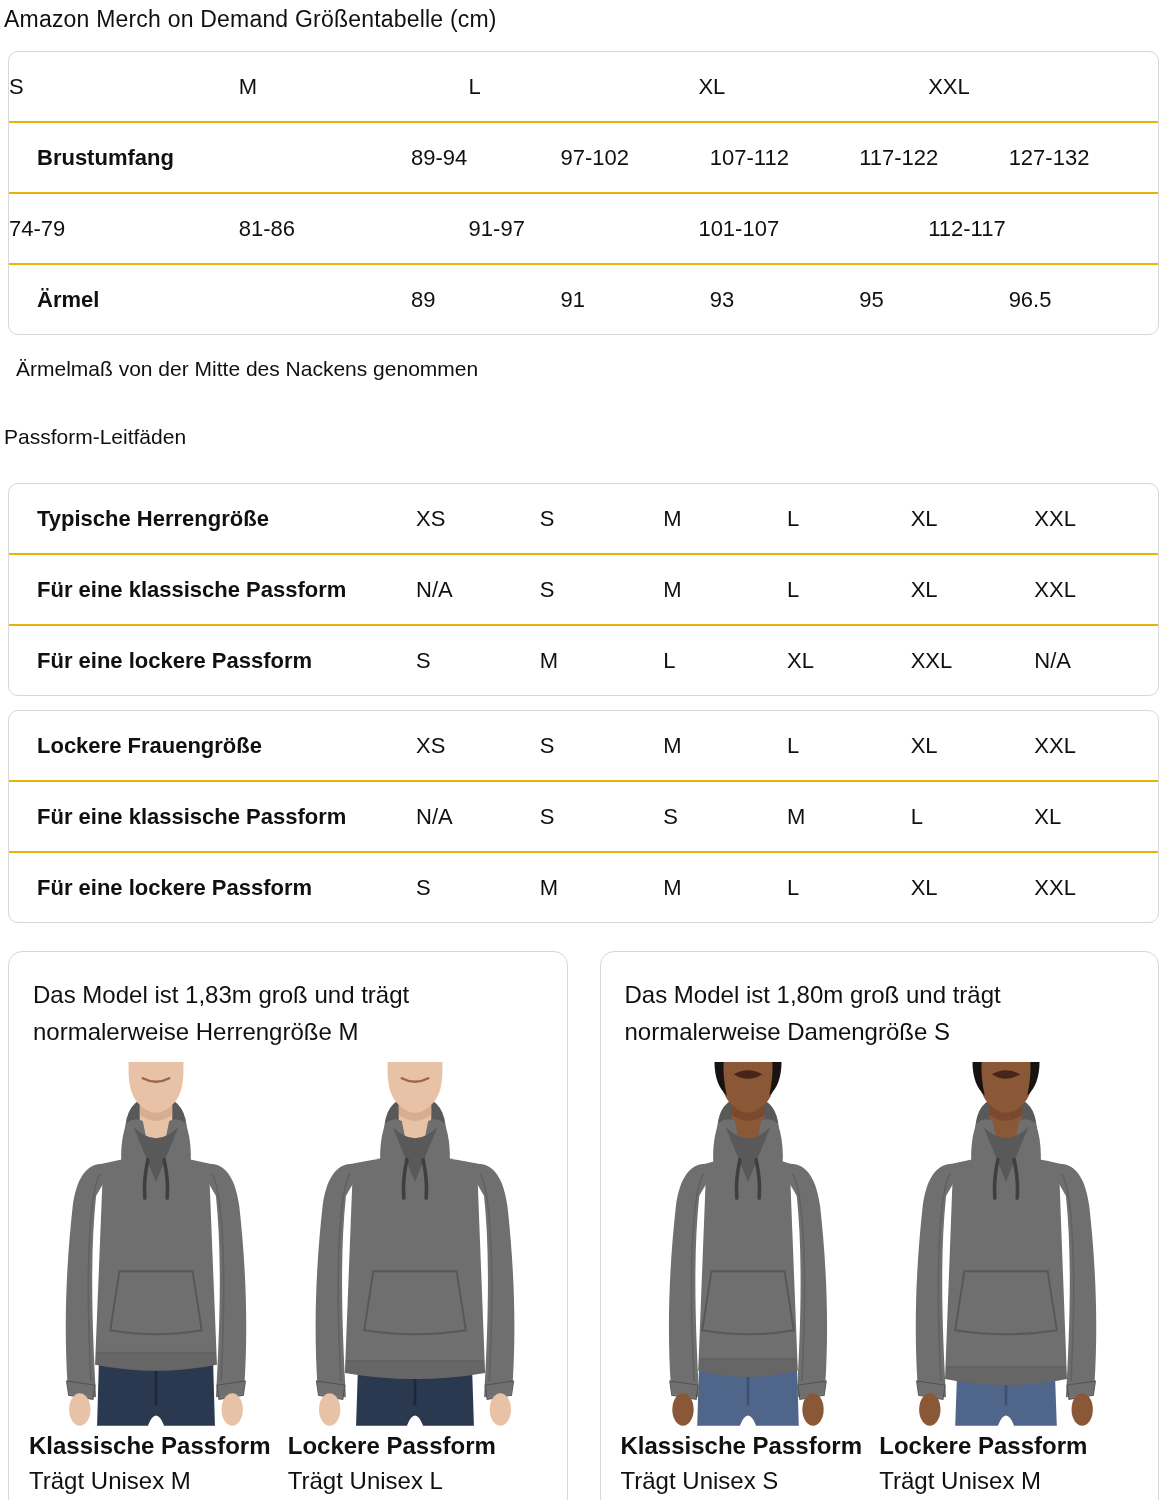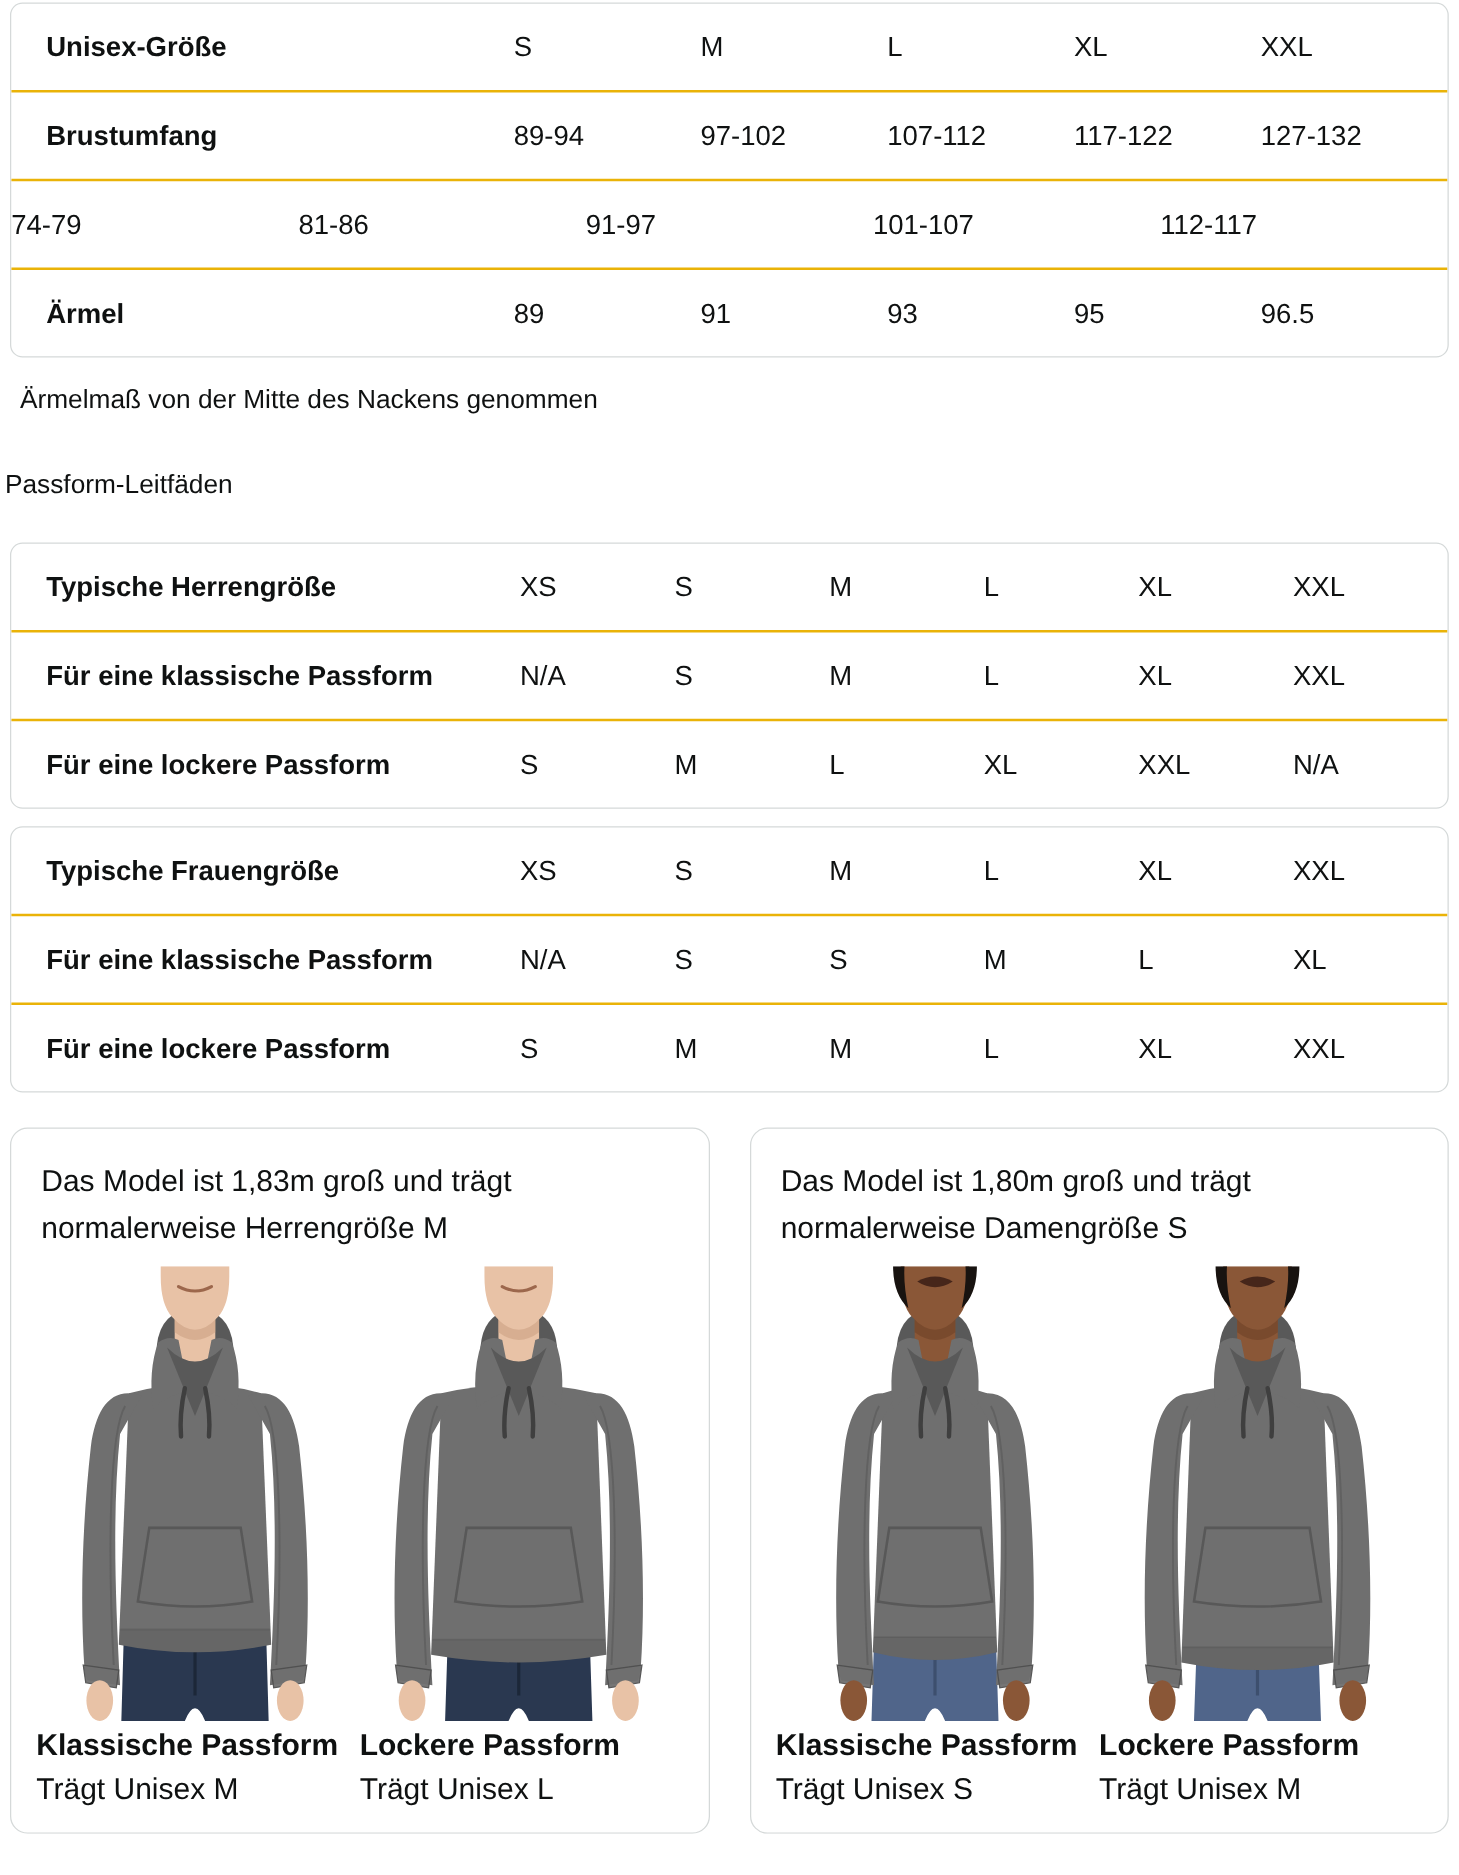--- a/index.html
+++ b/index.html
@@ -22,24 +22,24 @@
   .photo{width:100%;max-width:254px;}
   .photo svg{display:block;width:100%;height:auto;}
   .cap{font-weight:700;font-size:24px;margin-top:6px;white-space:nowrap;}
   .sub{font-size:24px;margin-top:7px;white-space:nowrap;}
 </style>
 </head>
 <body>
 
 <div class="page">
 
+  <div class="title">Amazon Merch on Demand Größentabelle (cm)</div>
 
   <div class="tbl">
     <div class="trow">
-      <div class="tlabel">Unisex-Größe</div>
       <div class="tcell">S</div>
       <div class="tcell">M</div>
       <div class="tcell">L</div>
       <div class="tcell">XL</div>
       <div class="tcell">XXL</div>
     </div>
     <div class="trow">
       <div class="tlabel">Brustumfang</div>
       <div class="tcell">89-94</div>
       <div class="tcell">97-102</div>
@@ -93,21 +93,21 @@
       <div class="tcell">M</div>
       <div class="tcell">L</div>
       <div class="tcell">XL</div>
       <div class="tcell">XXL</div>
       <div class="tcell">N/A</div>
     </div>
   </div>
 
   <div class="tbl fit">
     <div class="trow">
-      <div class="tlabel">Typische Frauengröße</div>
+      <div class="tlabel">Lockere Frauengröße</div>
       <div class="tcell">XS</div>
       <div class="tcell">S</div>
       <div class="tcell">M</div>
       <div class="tcell">L</div>
       <div class="tcell">XL</div>
       <div class="tcell">XXL</div>
     </div>
     <div class="trow">
       <div class="tlabel">Für eine klassische Passform</div>
       <div class="tcell">N/A</div>

